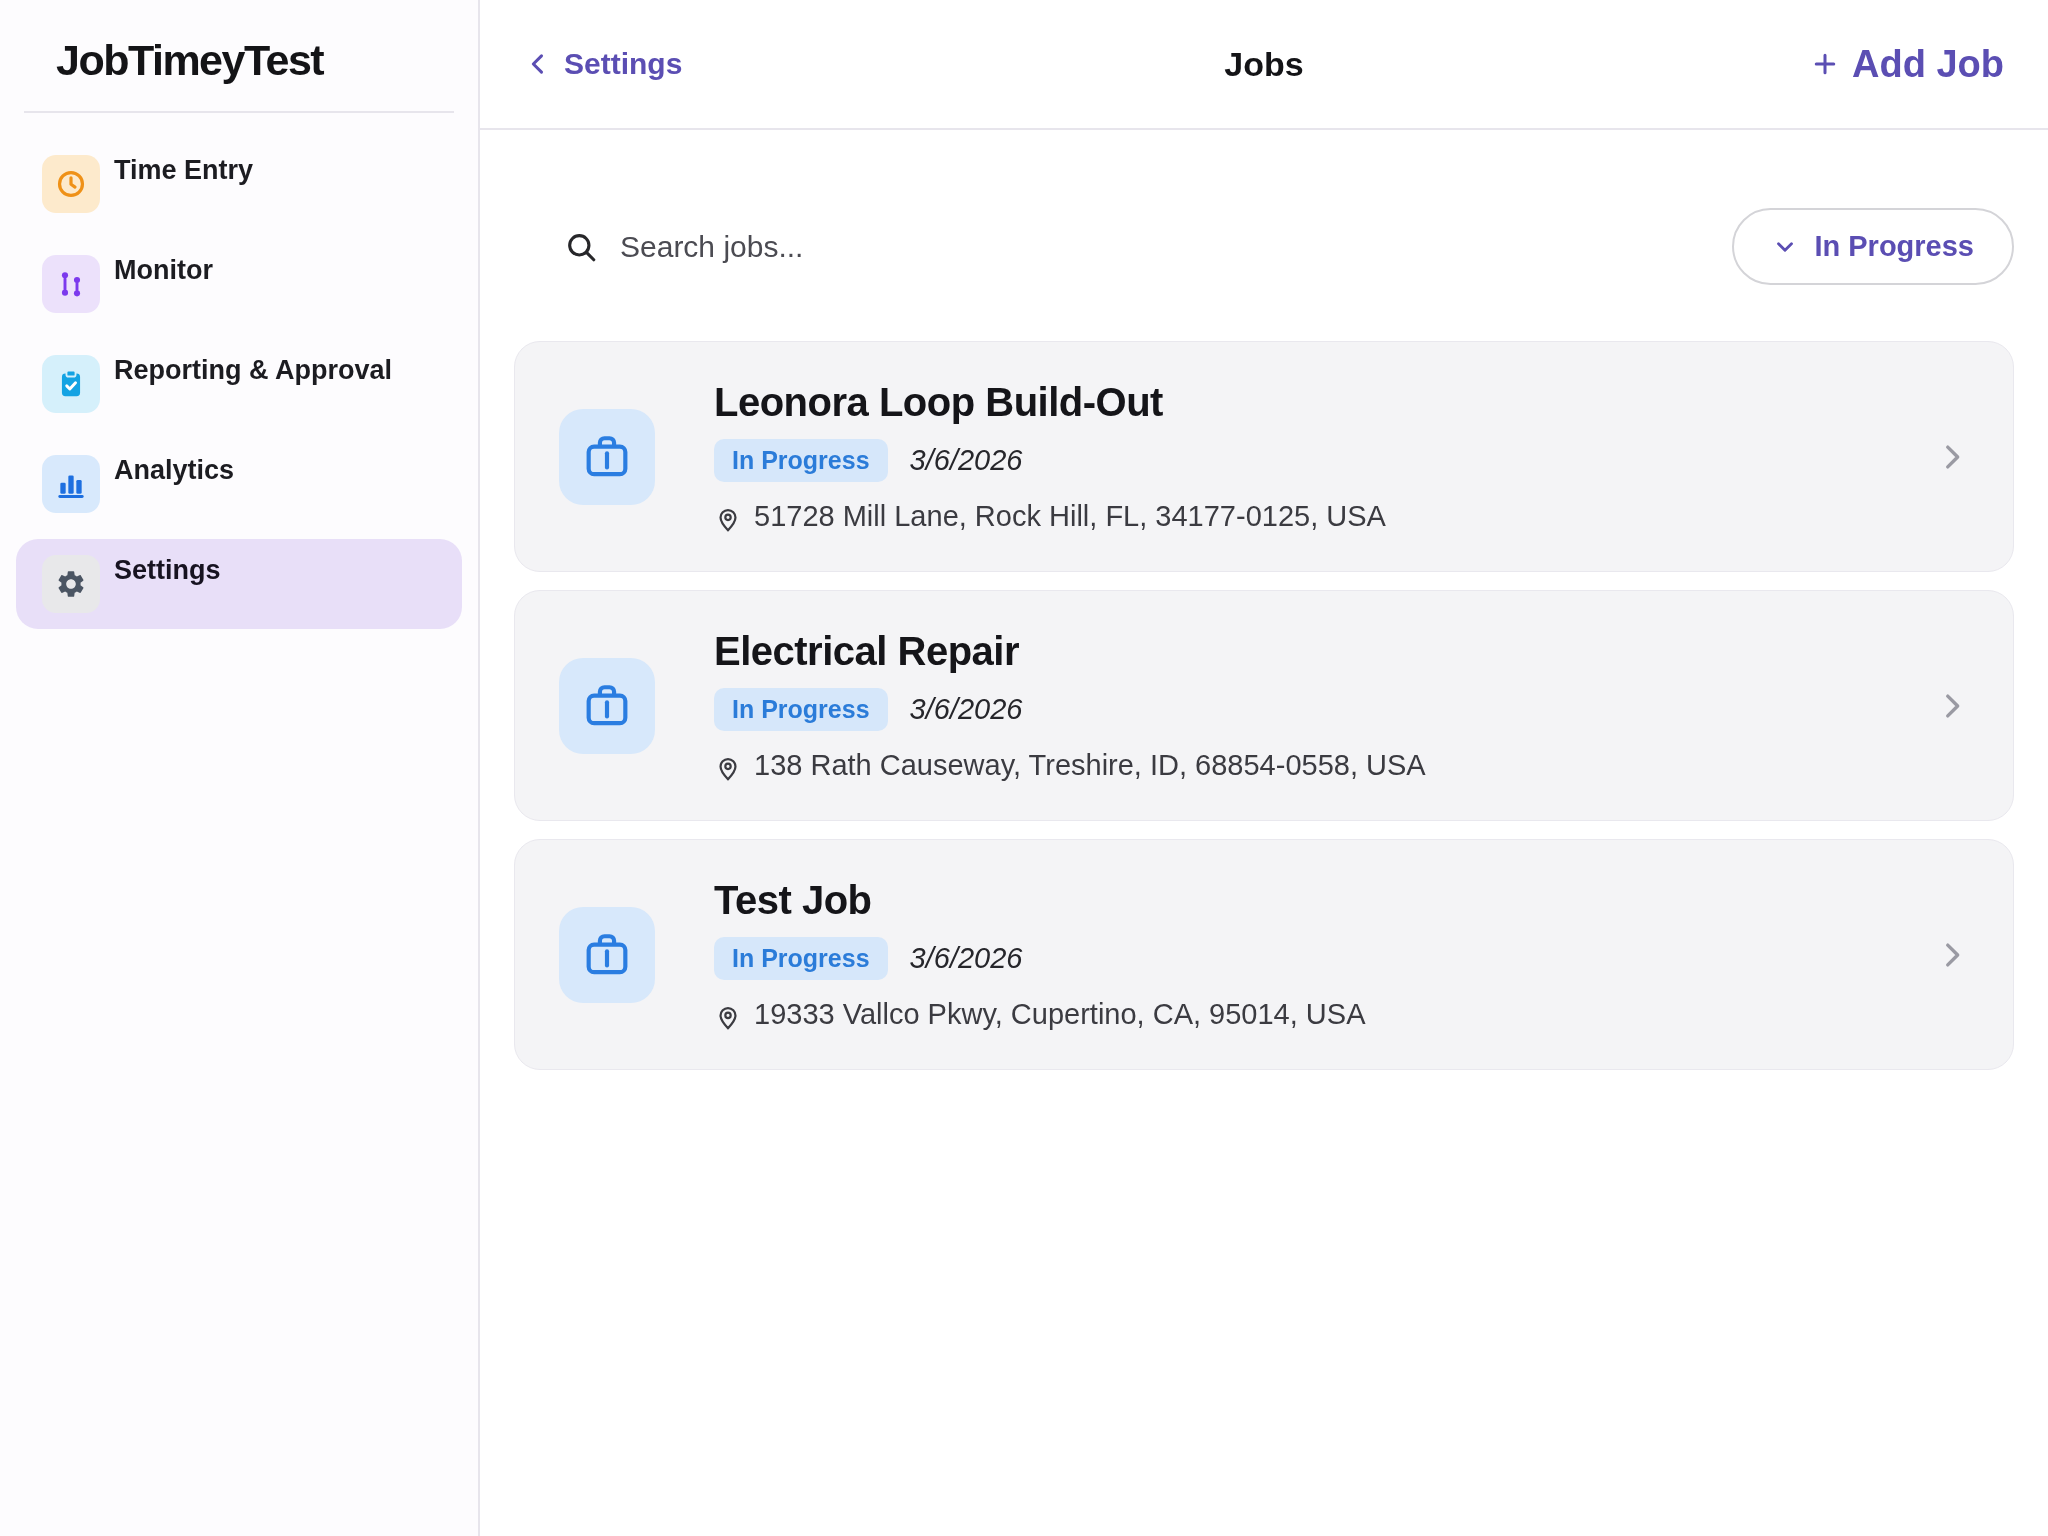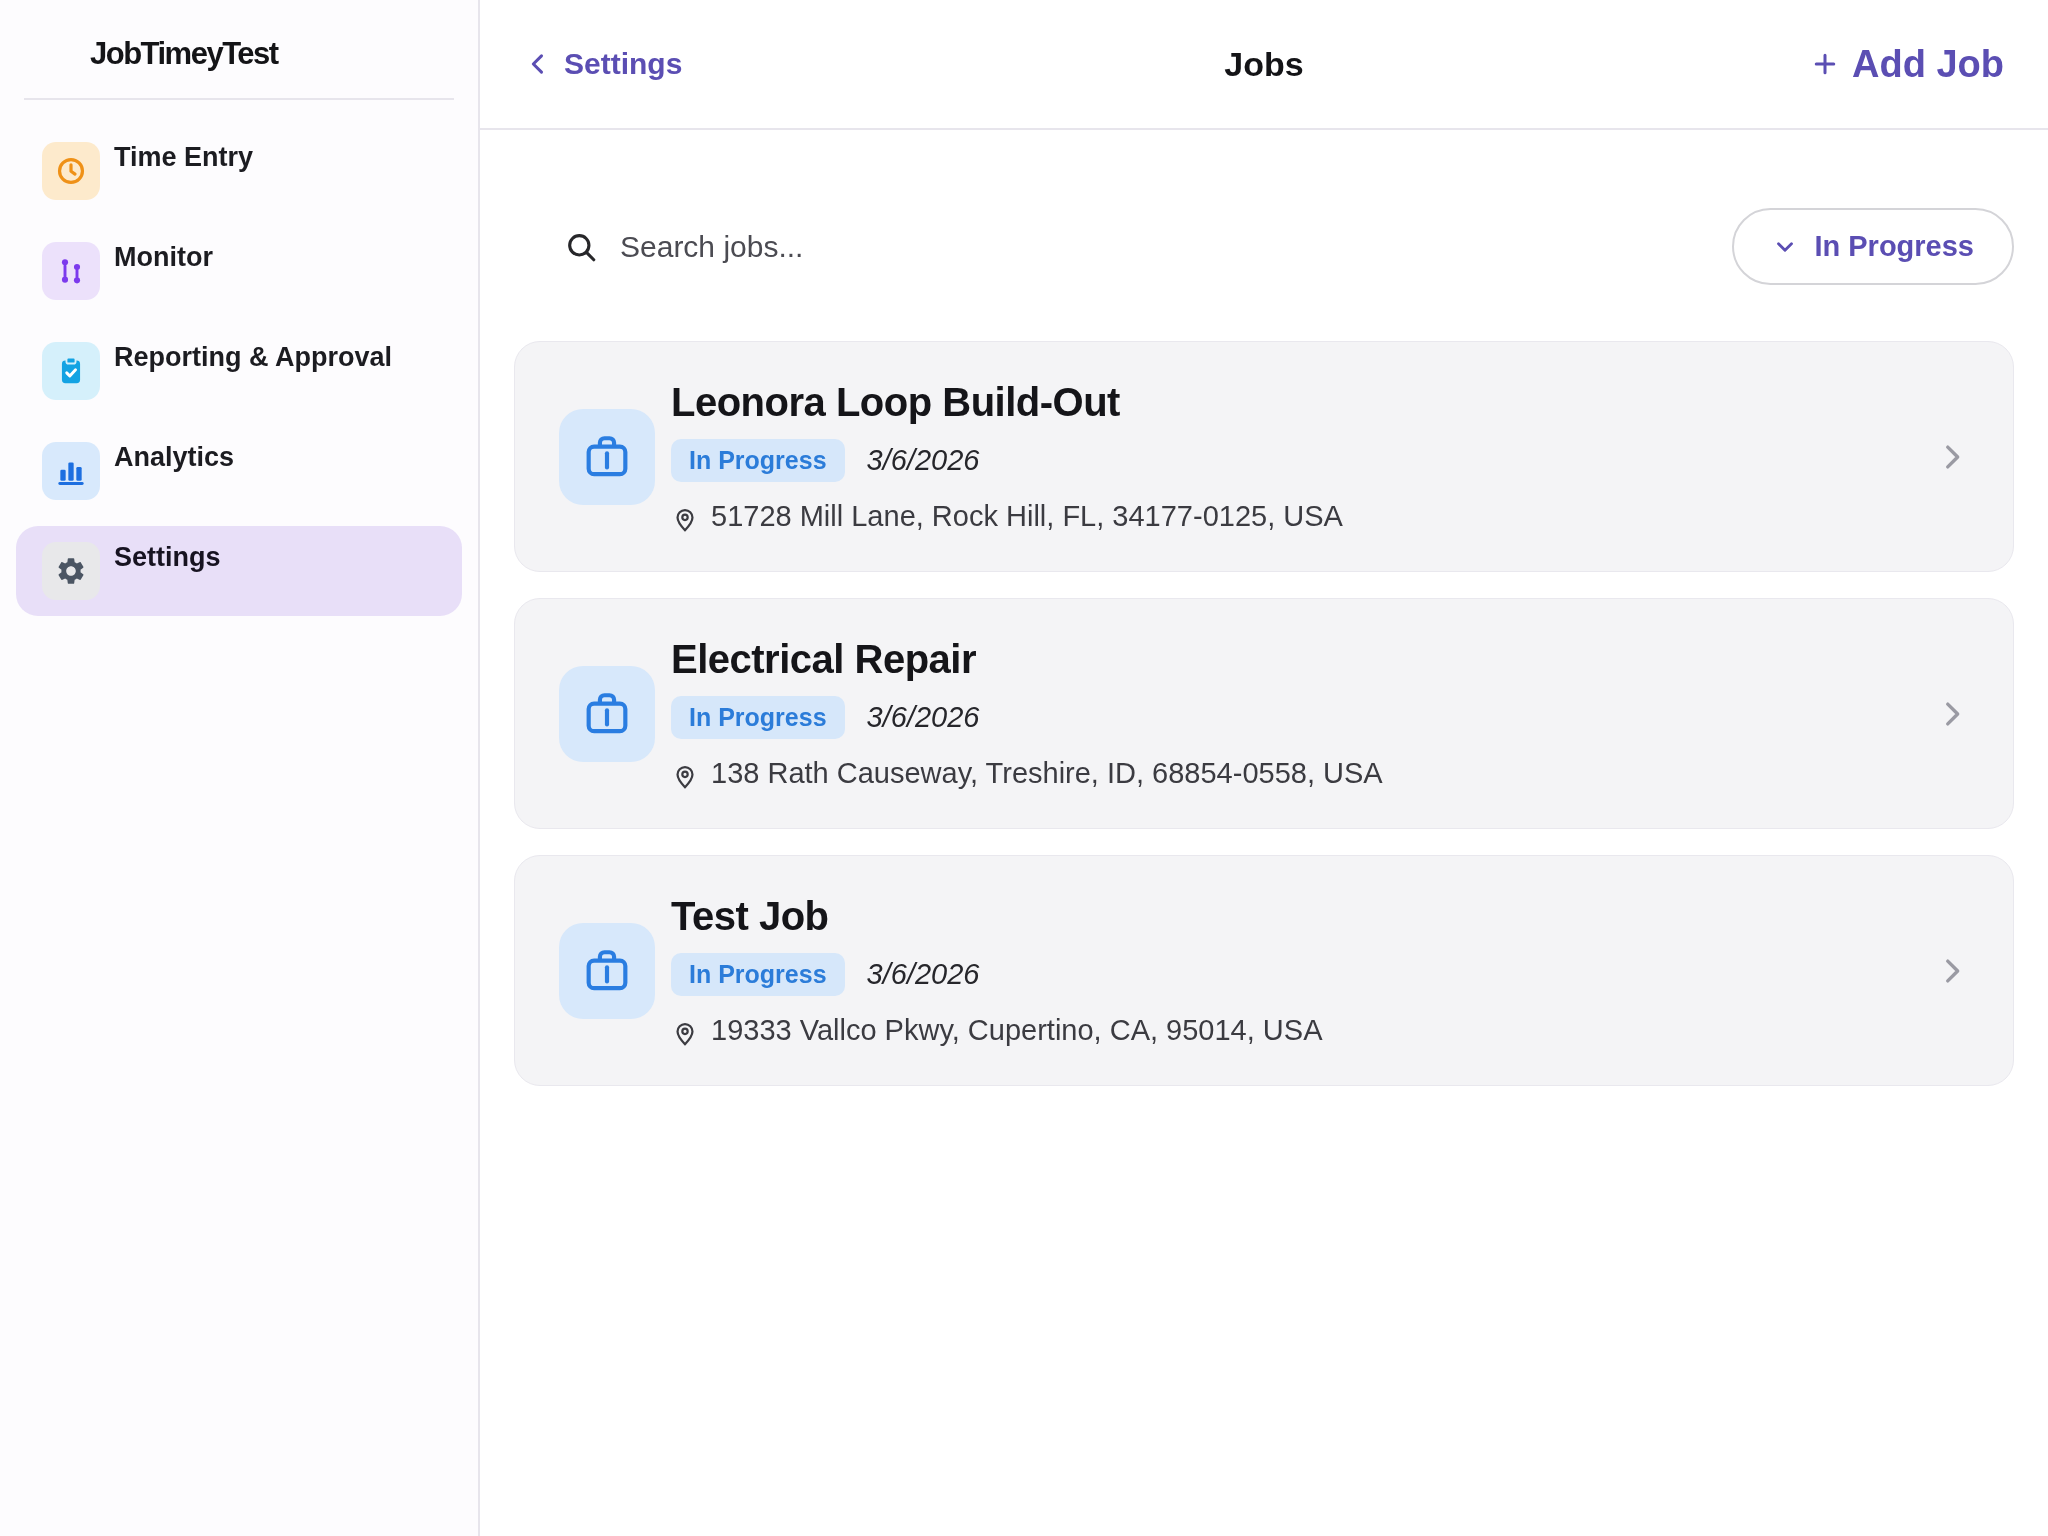--- a/index.html
+++ b/index.html
@@ -14,24 +14,23 @@
 
   
   .sidebar {
     width:480px; height:100%;
     background:#fdfcfe;
     border-right:2px solid #e7e5ec;
     flex-shrink:0;
     display:flex; flex-direction:column;
   }
   .app-title {
-    font-size:31px; font-weight:800; letter-spacing:-1.5px;
+    font-size:43px; font-weight:800; letter-spacing:-1.5px;
     color:#141417;
     padding:36px 56px 26px 56px;
-    margin-left:34px;
   }
   .sidebar-divider { height:2px; background:#e7e5ec; margin:0 24px; }
   .nav { padding:26px 16px 0 16px; }
   .nav-item {
     display:flex; gap:14px;
     padding:16px 26px; margin-bottom:10px;
     border-radius:22px;
     cursor:pointer;
   }
   .nav-item.active { background:#e8dff8; }
@@ -100,22 +99,22 @@
     flex-shrink:0;
   }
   .filter-pill svg { width:26px; height:26px; }
 
   
   .job-card {
     background:#f4f4f6;
     border:1px solid #e9e8ee;
     border-radius:26px;
     padding:38px 44px;
-    display:flex; align-items:center; gap:16px;
-    margin-bottom:26px;
+    display:flex; align-items:center; gap:59px;
+    margin-bottom:18px;
     cursor:pointer;
   }
   .job-icon-box {
     width:96px; height:96px; border-radius:24px;
     background:#d7e8fb; color:#2a7de1;
     display:flex; align-items:center; justify-content:center;
     flex-shrink:0; align-self:center;
   }
   .job-icon-box svg { width:50px; height:50px; }
   .job-body { flex:1; min-width:0; }

